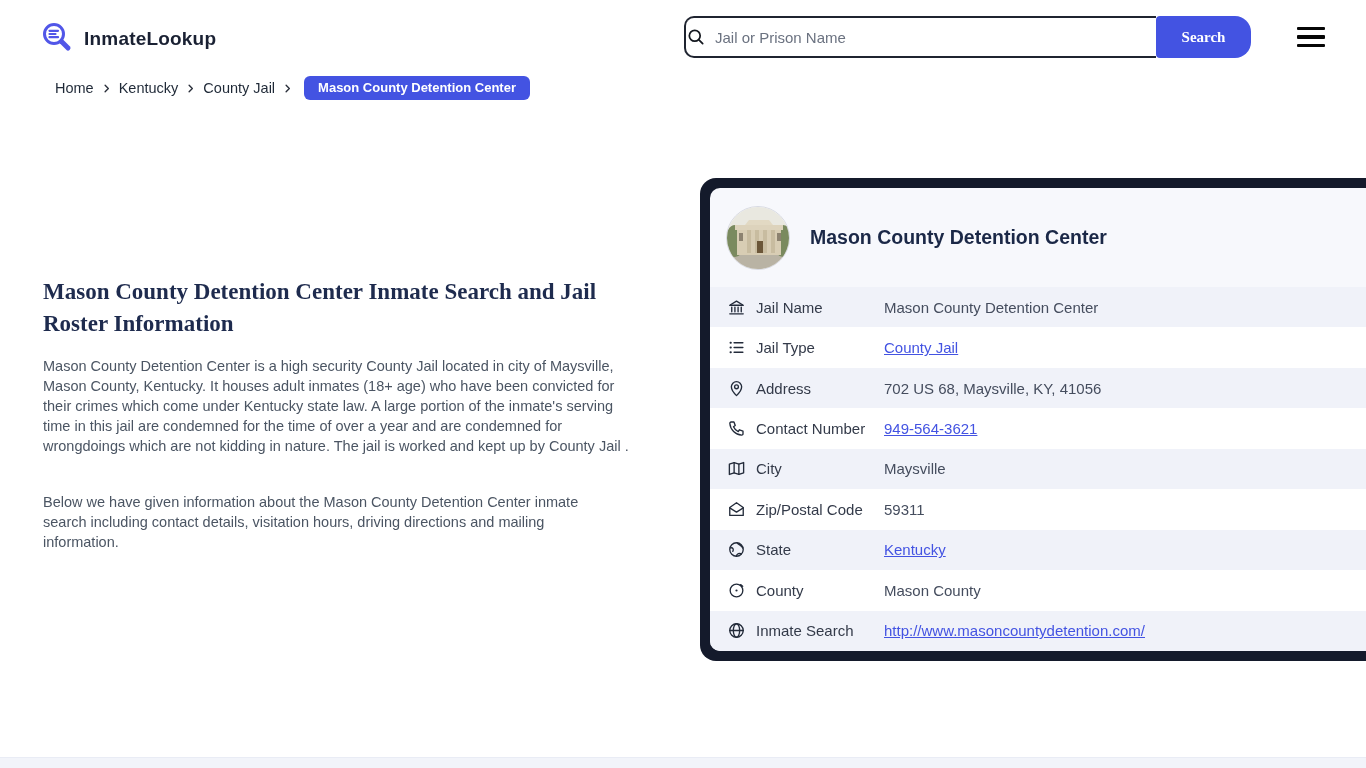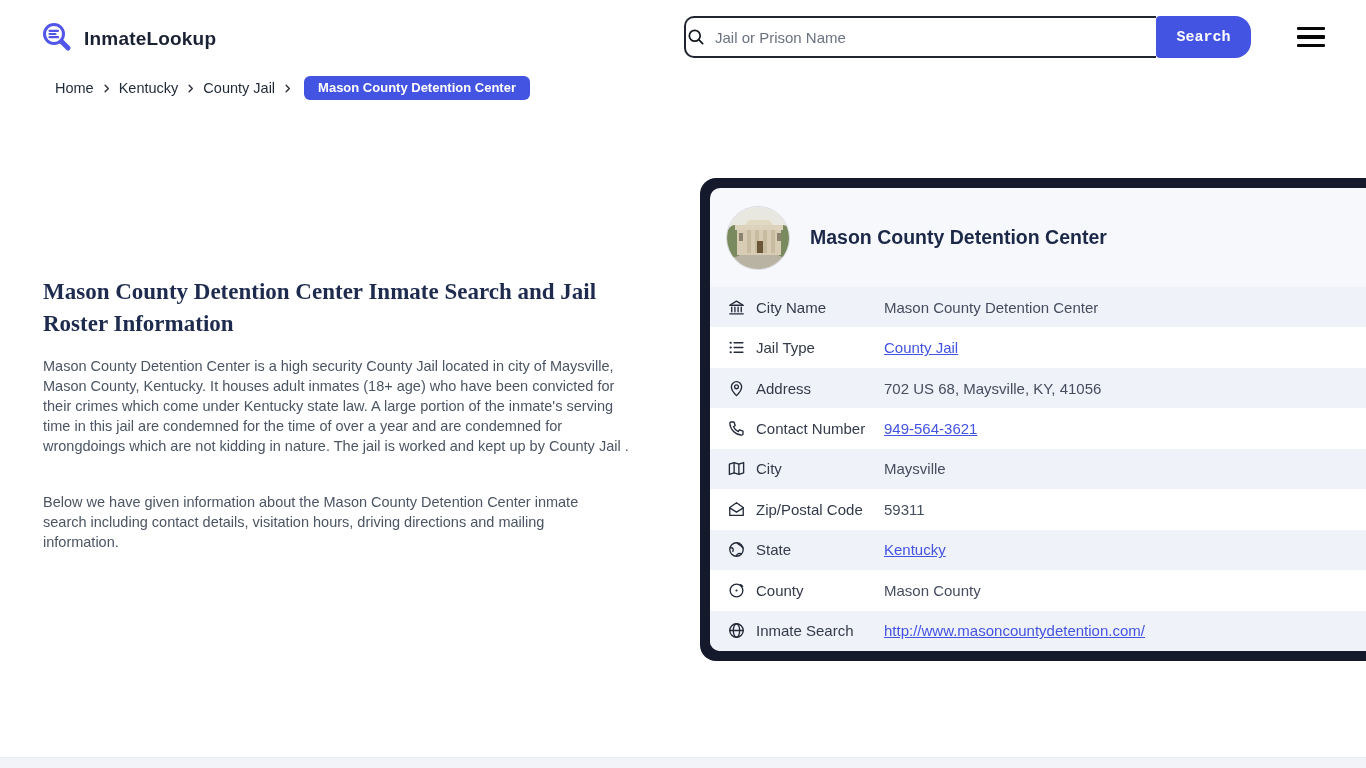--- a/index.html
+++ b/index.html
@@ -11,21 +11,21 @@
   .logo-text { font-size:19px; font-weight:700; color:#1A2133; letter-spacing:.2px; }
 
   .search-wrap { position:absolute; left:684px; top:16px; width:567px; height:42px; display:flex; }
   .search-input-box { flex:1; height:42px; border:2px solid #1F2430; border-radius:10px 0 0 10px;
         border-right:none; background:#fff; display:flex; align-items:center; position:relative; }
   .search-input { border:none; outline:none; flex:1; height:100%; font-size:15px; color:#1F2937;
         background:transparent; padding-left:9px; font-family:"Liberation Sans", sans-serif; }
   .search-input::placeholder { color:#6B7280; }
   .search-btn { width:95px; height:42px; background:#4353E2; color:#fff; border:none;
         font-size:15px; font-weight:700; border-radius:4px 16px 16px 4px; cursor:pointer;
-        font-family:Liberation Mono, monospace; }
+        font-family:Liberation Serif, serif; }
   .hamburger { position:absolute; left:1297px; top:27px; width:28px; height:20px; display:flex;
         flex-direction:column; justify-content:space-between; cursor:pointer; }
   .hamburger span { display:block; height:3.4px; background:#060606; border-radius:1px; }
 
   
   .breadcrumb { position:absolute; left:55px; top:76px; display:flex; align-items:center; gap:7px;
         font-size:14.5px; color:#1F2937; }
   .crumb { cursor:pointer; }
   .crumb-sep { display:flex; align-items:center; margin-top:1px; }
   .crumb-badge { background:#4353E2; color:#fff; font-weight:700; font-size:13px;
@@ -148,21 +148,21 @@
     <div class="info-table">
         <div class="info-row">
     <span class="row-icon">
             <svg viewBox="0 0 24 24" fill="none" stroke="currentColor" stroke-width="1.7" stroke-linecap="round" stroke-linejoin="round">
     <path d="M3.5 9.2 L12 4 L20.5 9.2"></path>
               <path d="M4.5 9.2 H19.5"></path>
     <path d="M6 11.5 V17.5 M10 11.5 V17.5 M14 11.5 V17.5 M18 11.5 V17.5"></path>
     <path d="M3.5 20 H20.5"></path>
   </svg>
           </span>
-    <span class="row-label">City Name</span>
+    <span class="row-label">Jail Name</span>
     <span class="row-value">Mason County Detention Center</span>
   </div>
         <div class="info-row">
     <span class="row-icon">
             <svg viewBox="0 0 24 24" fill="none" stroke="currentColor" stroke-width="1.9" stroke-linecap="round">
     <path d="M9 6 H20 M9 12 H20 M9 18 H20"></path>
     <path d="M4.4 6 H4.9 M4.4 12 H4.9 M4.4 18 H4.9" stroke-width="2.4"></path>
   </svg>
           </span>
     <span class="row-label">Jail Type</span>

